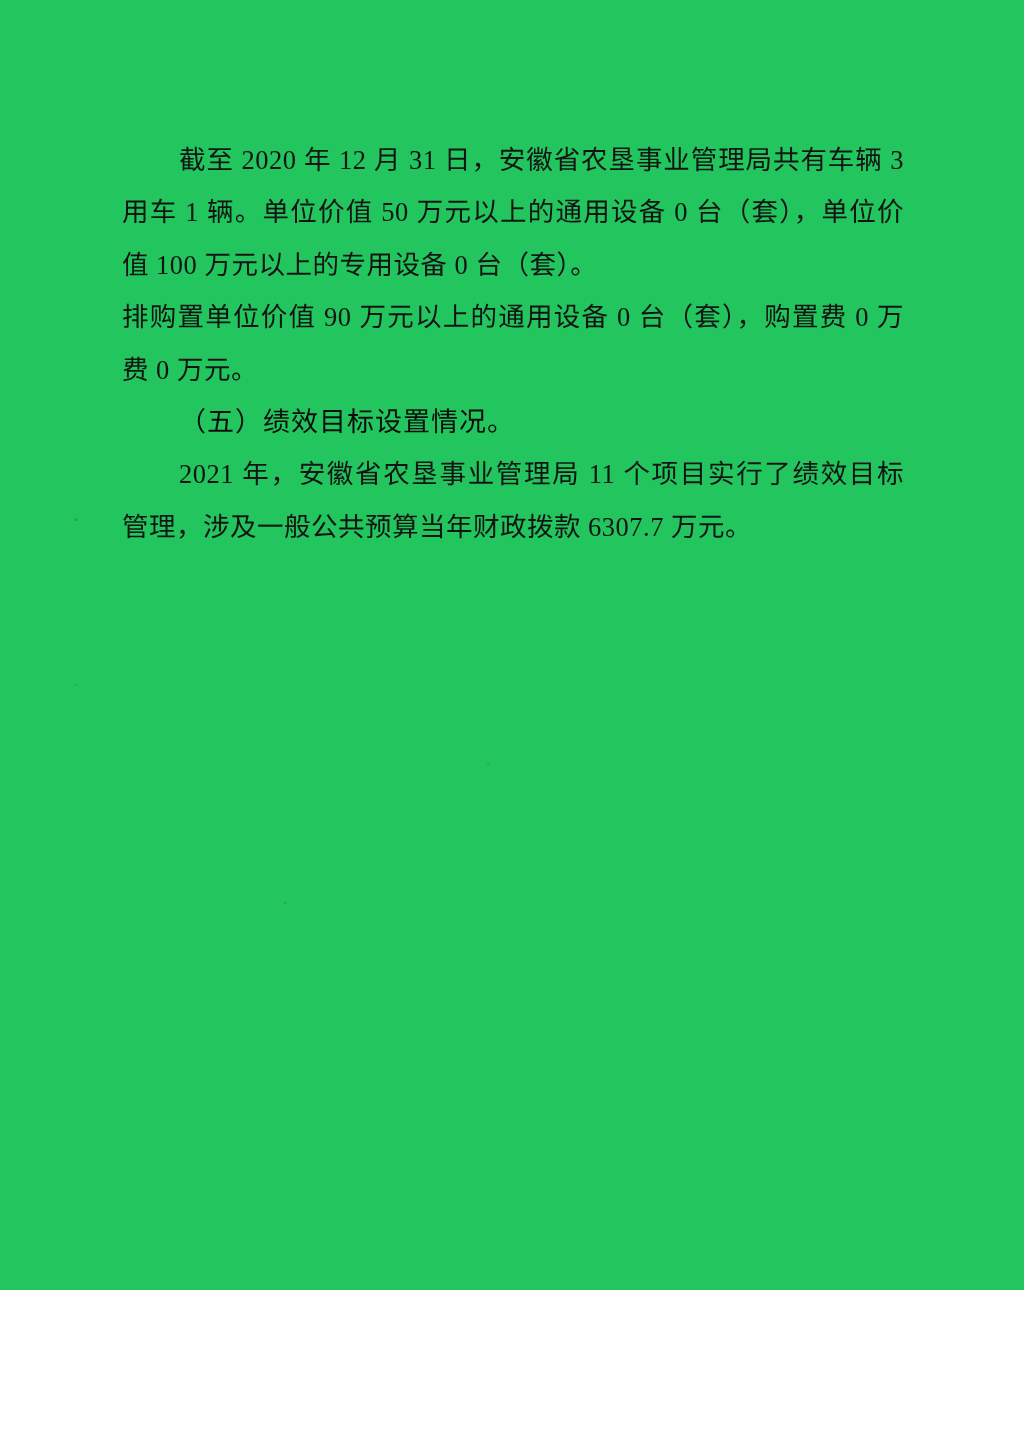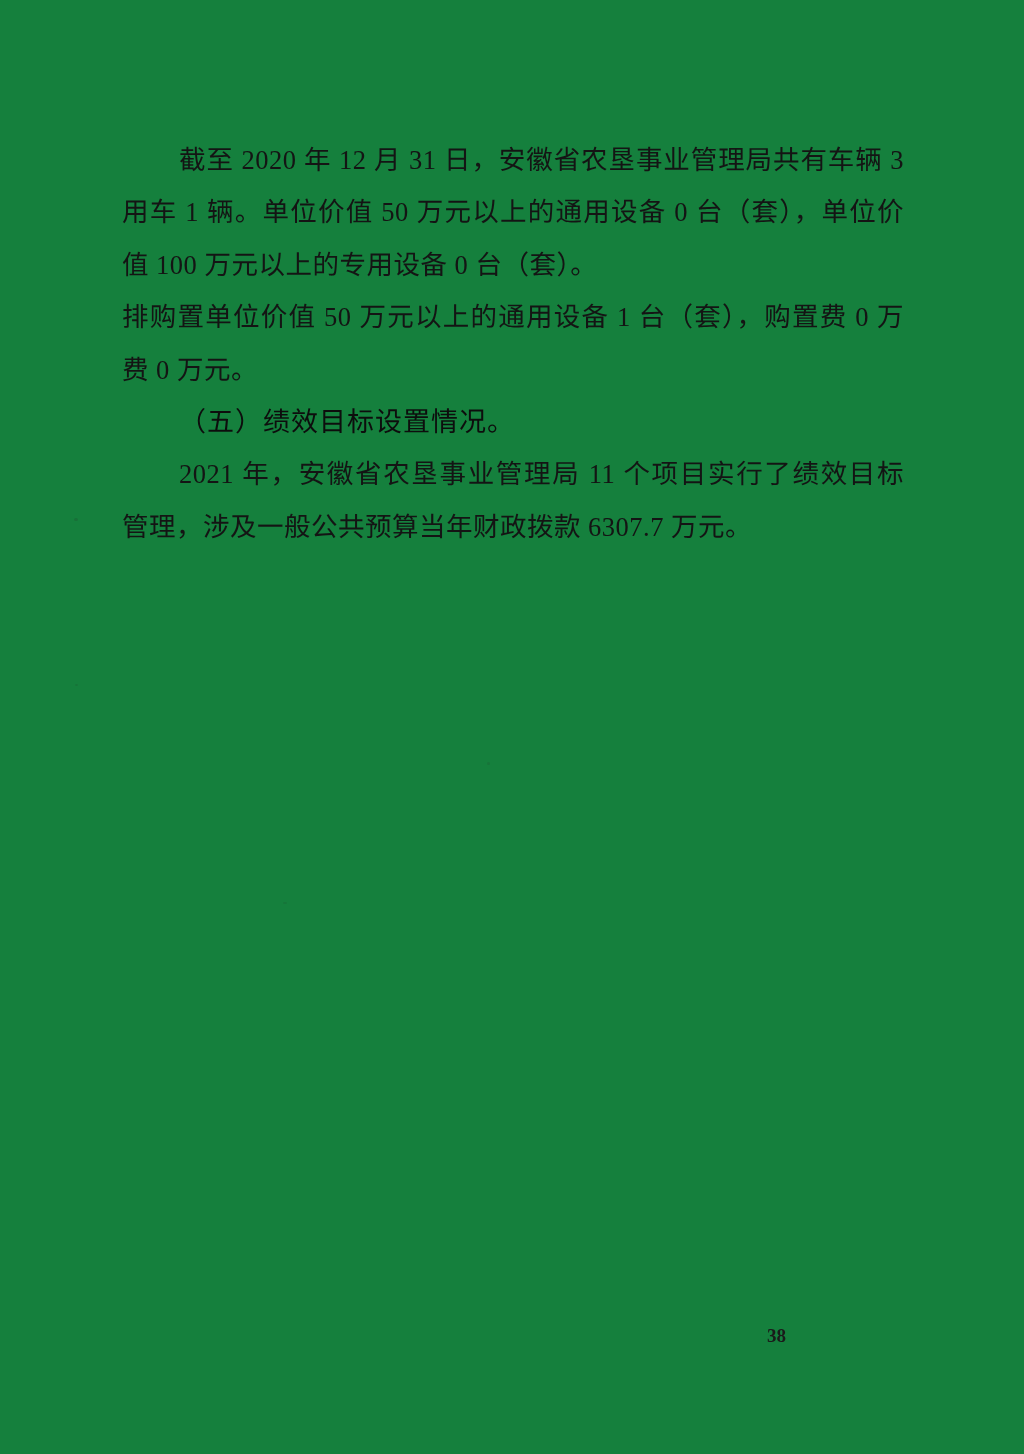--- a/index.html
+++ b/index.html
@@ -3,22 +3,22 @@
 <meta charset="utf-8">
 <style>
   html, body {
     margin: 0;
     padding: 0;
     background: #ffffff;
   }
   .page {
     position: relative;
     width: 1024px;
-    height: 1454px;
-    background: #15803d;
+    height: 1290px;
+    background: #22c55e;
     overflow: hidden;
     font-family: "Liberation Serif", "DejaVu Serif", serif;
     color: #141414;
   }
   .body-text {
     position: absolute;
     left: 122px;
     top: 134px;
     width: 782px;
   }
@@ -76,21 +76,21 @@
 
   <div class="body-text">
 
     <div class="para">
       <div class="line fill indent">截至 2020 年 12 月 31 日，安徽省农垦事业管理局共有车辆 3</div>
       <div class="line fill">用车 1 辆。单位价值 50 万元以上的通用设备 0 台（套），单位价</div>
       <div class="line">值 100 万元以上的专用设备 0 台（套）。</div>
     </div>
 
     <div class="para">
-      <div class="line fill">排购置单位价值 50 万元以上的通用设备 1 台（套），购置费 0 万</div>
+      <div class="line fill">排购置单位价值 90 万元以上的通用设备 0 台（套），购置费 0 万</div>
       <div class="line">费 0 万元。</div>
     </div>
 
     <div class="line heading indent">（五）绩效目标设置情况。</div>
 
     <div class="para">
       <div class="line fill indent">2021 年，安徽省农垦事业管理局 11 个项目实行了绩效目标</div>
       <div class="line">管理，涉及一般公共预算当年财政拨款 6307.7 万元。</div>
     </div>
 

